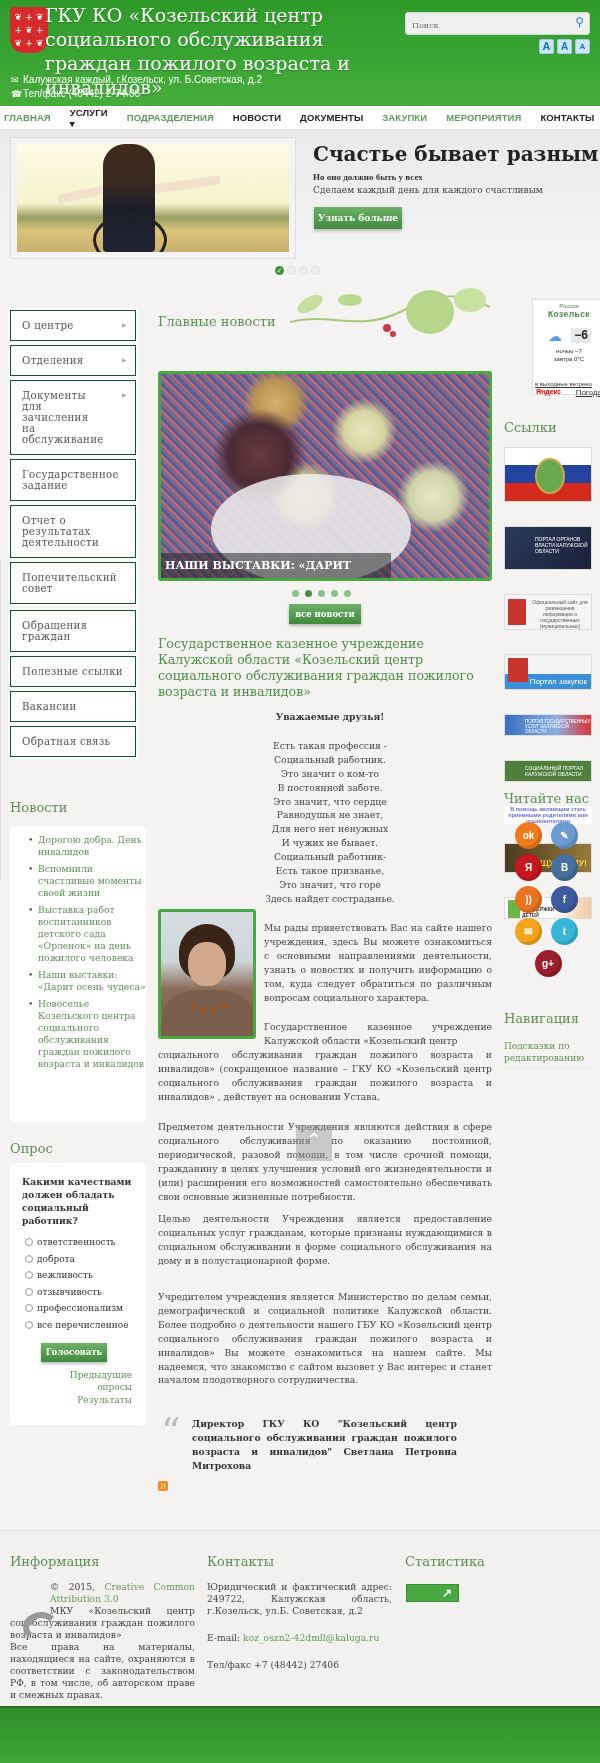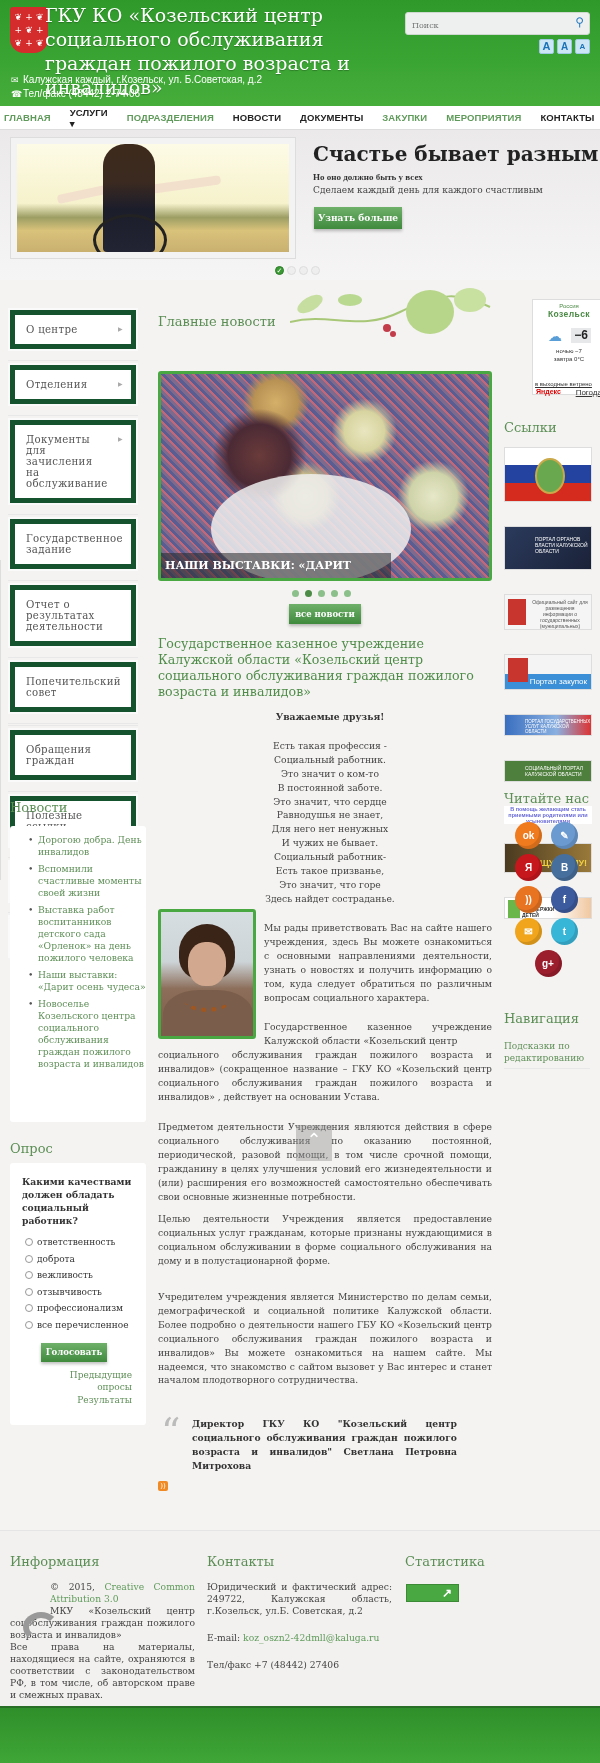--- a/index.html
+++ b/index.html
@@ -28,21 +28,21 @@
 .slide-img .pic .wheel{position:absolute;left:76px;top:70px;width:74px;height:52px;border:3px solid #222;border-radius:50%}
 .slide-title{position:absolute;left:313px;top:12px;font-size:20px;font-weight:bold;color:#222;font-family:"DejaVu Serif",serif}
 .slide-sub1{position:absolute;left:313px;top:42px;font-size:9px;font-weight:bold;color:#333;font-family:"Liberation Serif",serif}
 .slide-sub2{position:absolute;left:313px;top:55px;font-size:9px;color:#444}
 .btn-green{background:linear-gradient(180deg,#6fb06a 0%,#3f8a3d 100%);color:#fff;border-radius:0;box-shadow:0 2px 3px rgba(0,0,0,.25);font-family:"DejaVu Serif",serif;font-weight:bold;text-align:center;border:0}
 .slide-btn{position:absolute;left:314px;top:77px;width:88px;height:22px;font-size:9px;line-height:22px}
 .slide-dots{position:absolute;left:275px;top:136px;display:flex;gap:3px}
 .slide-dots span{width:9px;height:9px;border-radius:50%;background:#eee;border:1px solid #ddd}
 .slide-dots span.on{background:#3a9a33;border-color:#2e7d2a;color:#fff;font-size:7px;text-align:center;line-height:8px}
 .sidemenu{position:absolute;left:10px;top:310px;width:126px}
-.sidemenu .item{display:block;margin-bottom:14px;padding:9px 11px;background:#fff;border:5px solid #14532d;box-shadow:0 0 0 2px #fafafa;font-size:10.2px;line-height:11px;color:#555;letter-spacing:.3px;position:relative}
+.sidemenu .item{display:block;margin-bottom:2px;padding:9px 11px;background:#fff;border:1px solid #14532d;box-shadow:0 0 0 2px #fafafa;font-size:10.2px;line-height:11px;color:#555;letter-spacing:.3px;position:relative}
 .sidemenu .item .arr{position:absolute;right:8px;top:8px;font-size:6px;color:#aaa}
 .sidemenu .sep{height:1px;background:#e8e8e8;margin:-3px -2px 4px -2px}
 .block-title{font-family:"DejaVu Serif",serif;color:#5b8e55;font-size:13px}
 .news-box{position:absolute;left:10px;top:826px;width:136px;height:296px;background:#fff;border-radius:3px}
 .news-box ul{list-style:none;padding:8px 0 0 18px}
 .news-box li{position:relative;padding-left:10px;font-size:9.2px;line-height:12px;color:#5f8f58;margin-bottom:5px}
 .news-box li::before{content:"•";position:absolute;left:0;color:#555}
 .poll-box{position:absolute;left:10px;top:1163px;width:136px;height:262px;background:#fff;border-radius:3px}
 .poll-q{position:absolute;left:12px;top:12px;width:118px;font-size:9.2px;font-weight:bold;line-height:13px;color:#333}
 .poll-opts{position:absolute;left:15px;top:71px}

